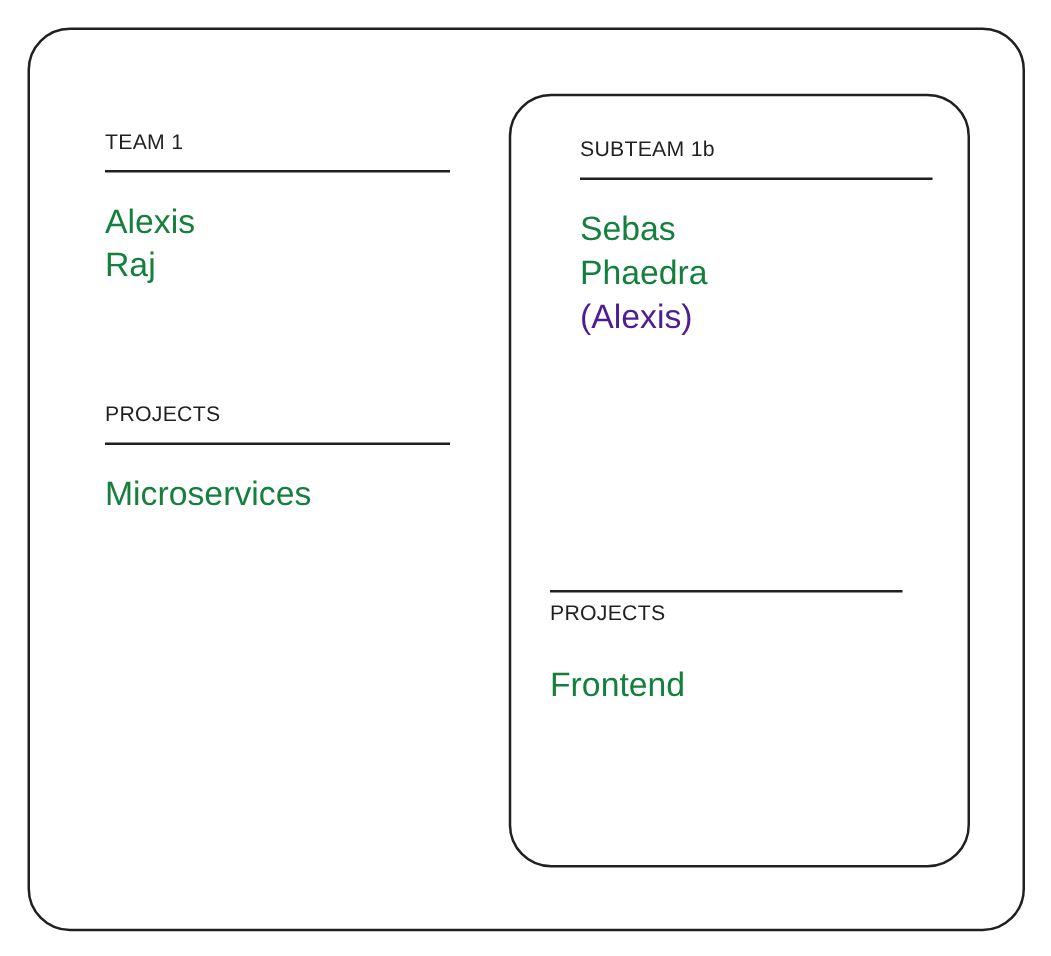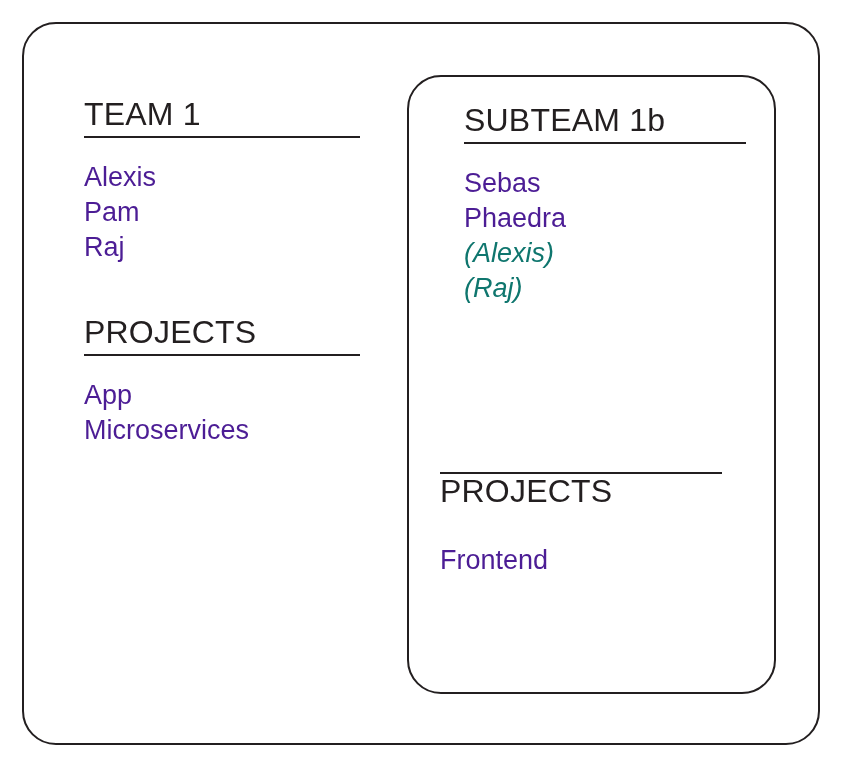--- a/index.html
+++ b/index.html
@@ -46,21 +46,21 @@
     border-radius: 34px;
     background: #ffffff;
   }
 
   
   .section {
     position: absolute;
   }
 
   .section-title {
-    font-size: 32px;
+    font-size: 17px;
     line-height: 32px;
     letter-spacing: 0.2px;
     white-space: nowrap;
     color: #231f20;
   }
 
   .rule {
     height: 0;
     border-top: 2.2px solid #231f20;
     margin: 0;
@@ -75,26 +75,25 @@
   }
 
   .item-list {
     margin-top: 22px;
   }
 
   .item {
     font-size: 27px;
     line-height: 35px;
     white-space: nowrap;
-    color: #4c1d95;
+    color: #15803d;
   }
 
   .item.muted {
-    color: #0f766e;
-    font-style: italic;
+    color: #4c1d95;
   }
 
   
   .team-members-section {
     left: 60px;
     top: 74px;
     width: 276px;
   }
   .team-projects-section {
     left: 60px;
@@ -107,61 +106,58 @@
     left: 464px;
     top: 104px;
     width: 282px;
   }
   .subteam-projects-section {
     left: 440px;
     top: 472px;
     width: 282px;
   }
   .subteam-projects-section .item-list {
-    margin-top: 36px;
+    margin-top: 24px;
   }
 </style>
 </head>
 <body>
 
 <div class="canvas">
 
   <div class="team-box">
 
     <div class="section team-members-section">
       <div class="section-title">TEAM 1</div>
       <div class="rule rule-under"></div>
       <div class="item-list">
         <div class="item">Alexis</div>
-        <div class="item">Pam</div>
         <div class="item">Raj</div>
       </div>
     </div>
 
     <div class="section team-projects-section">
       <div class="section-title">PROJECTS</div>
       <div class="rule rule-under"></div>
       <div class="item-list">
-        <div class="item">App</div>
         <div class="item">Microservices</div>
       </div>
     </div>
 
     <div class="subteam-box"></div>
 
   </div>
 
   <div class="section subteam-members-section">
     <div class="section-title">SUBTEAM 1b</div>
     <div class="rule rule-under"></div>
     <div class="item-list">
       <div class="item">Sebas</div>
       <div class="item">Phaedra</div>
       <div class="item muted">(Alexis)</div>
-      <div class="item muted">(Raj)</div>
     </div>
   </div>
 
   <div class="section subteam-projects-section">
     <div class="rule rule-over"></div>
     <div class="section-title">PROJECTS</div>
     <div class="item-list">
       <div class="item">Frontend</div>
     </div>
   </div>

